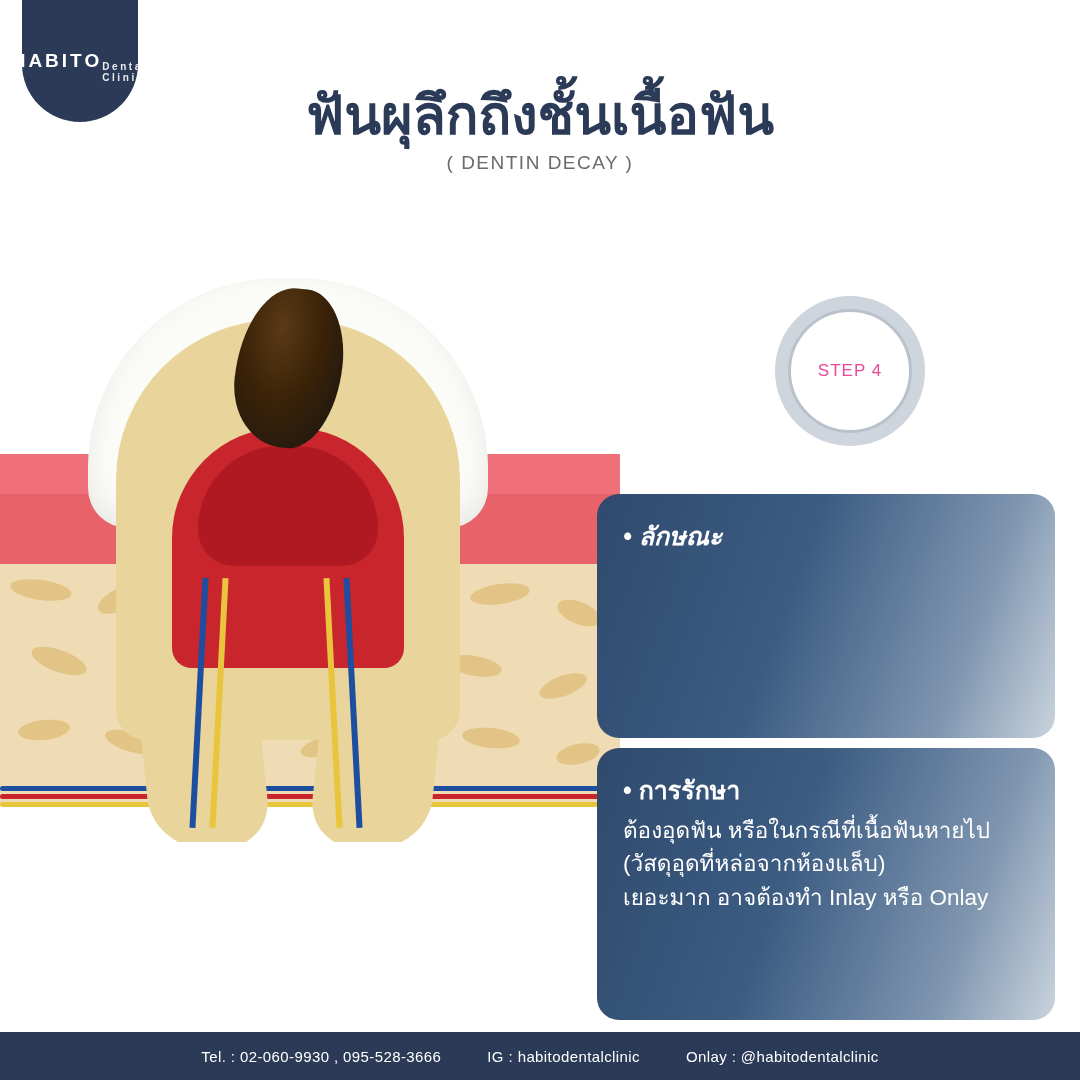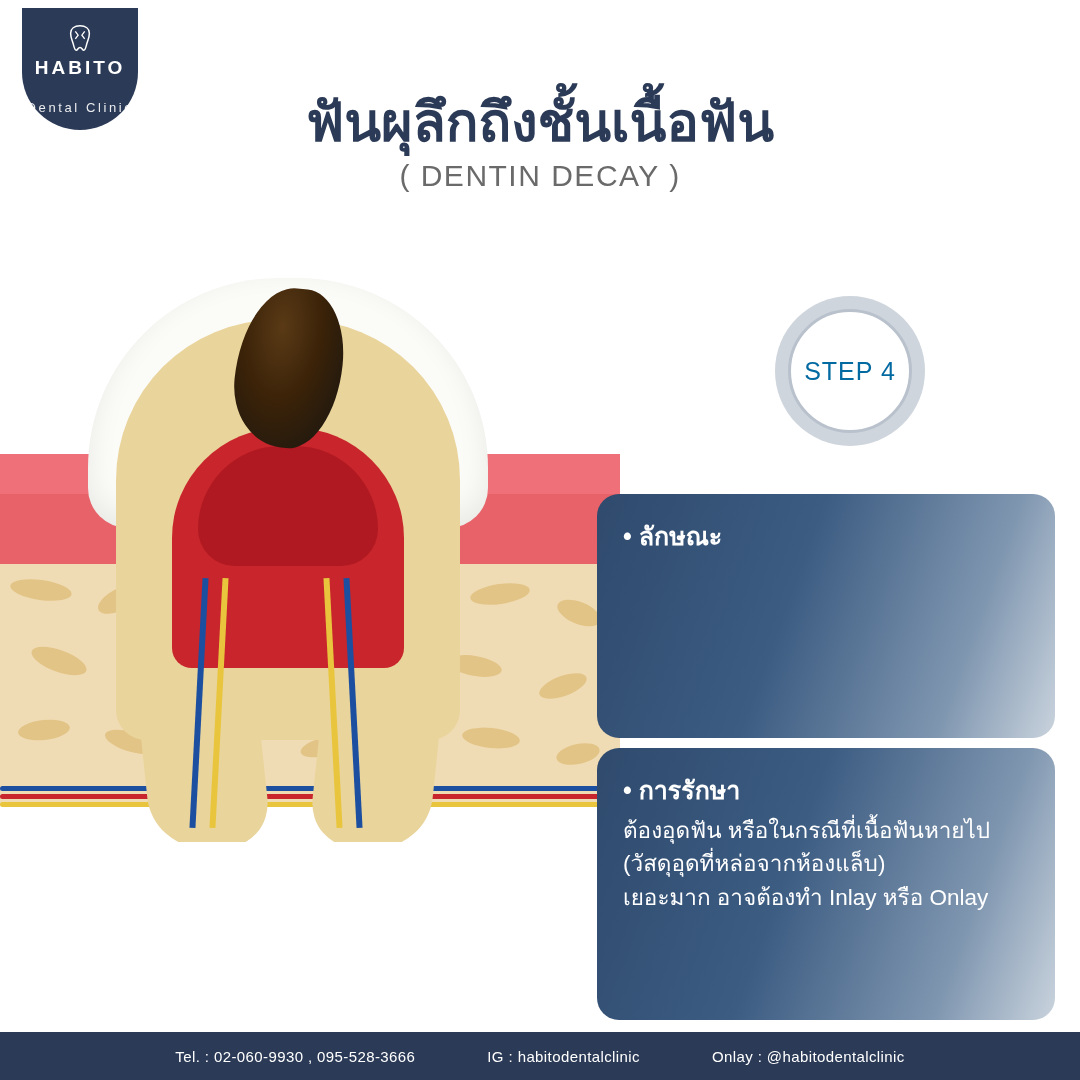--- a/index.html
+++ b/index.html
@@ -3,37 +3,37 @@
 <meta charset="utf-8">
 <style>
   html,body{margin:0;padding:0;}
   body{
     width:1080px;height:1080px;overflow:hidden;
     font-family:"Liberation Sans", sans-serif;
     background:#ffffff;position:relative;
   }
   
   .logo-badge{
-    position:absolute;left:22px;top:8px;width:116px;height:122px;
+    position:absolute;left:22px;top:0;width:116px;height:122px;
     background:#2b3a56;border-radius:0 0 58px 58px;
-    display:flex;flex-direction:column;align-items:center;justify-content:center;
+    display:flex;flex-direction:row;align-items:center;justify-content:center;
     color:#fff;
   }
   .logo-mark{width:30px;height:30px;margin-bottom:4px;}
   .logo-name{font-size:19px;letter-spacing:3px;font-weight:700;}
-  .logo-sub{font-size:13px;letter-spacing:2.6px;margin-top:21px;opacity:.9;}
+  .logo-sub{font-size:10px;letter-spacing:2.6px;margin-top:21px;opacity:.9;font-weight:bold;}
 
   
-  .title-wrap{position:absolute;top:84px;left:0;width:1080px;text-align:center;margin-top:7px;}
+  .title-wrap{position:absolute;top:84px;left:0;width:1080px;text-align:center;}
   .title-th{
     font-size:54px;font-weight:700;color:#2b3a56;line-height:1.15;
     letter-spacing:0px;
   }
   .title-en{
-    margin-top:6px;font-size:30px;color:#6a6a6a;letter-spacing:1.5px;
+    margin-top:6px;font-size:19px;color:#6a6a6a;letter-spacing:1.5px;
   }
 
   
   .illus{position:absolute;left:0;top:258px;width:620px;height:584px;overflow:hidden;}
   .bone{position:absolute;left:0;top:206px;width:620px;height:340px;background:#f0dcb4;}
   .gum{position:absolute;left:0;top:196px;width:620px;height:110px;background:#e8626a;border-radius:0;}
   .gum-top{position:absolute;left:0;top:196px;width:620px;height:40px;background:#ef7078;}
   .cavity-dot{position:absolute;border-radius:50%;background:#e3c487;}
 
   
@@ -68,39 +68,39 @@
   .vessel-line{position:absolute;height:5px;border-radius:3px;}
 
   
   .step-badge{
     position:absolute;left:775px;top:296px;width:150px;height:150px;border-radius:50%;
     background:#cfd5dd;display:flex;align-items:center;justify-content:center;
   }
   .step-inner{
     width:118px;height:118px;border-radius:50%;background:#ffffff;
     border:3px solid #b9c1cc;display:flex;align-items:center;justify-content:center;
-    font-size:25px;color:#0369a1;letter-spacing:1px;
+    font-size:17px;color:#ec4899;letter-spacing:1px;
   }
 
   
   .card{
     position:absolute;left:597px;width:458px;border-radius:22px;color:#ffffff;
     background:linear-gradient(110deg,#2f4a6d 0%, #3c5c82 42%, #7f96b0 78%, #c9d3dd 100%);
     padding:22px 26px 24px 26px;box-sizing:border-box;
   }
-  .card1{top:494px;height:244px;}
+  .card1{top:494px;height:244px;font-style:italic;}
   .card2{top:748px;height:272px;}
   .card-head{font-size:25px;font-weight:700;margin-bottom:4px;}
   .card-body{font-size:22.5px;line-height:1.48;}
   .card-body div{white-space:nowrap;}
 
   
   .footer{
     position:absolute;left:0;bottom:0;width:1080px;height:48px;background:#2b3a56;
-    display:flex;align-items:center;justify-content:center;gap:72px;
+    display:flex;align-items:center;justify-content:center;gap:46px;
     color:#ffffff;font-size:15px;letter-spacing:.4px;
   }
 </style>
 </head>
 <body>
 
 <div class="logo-badge">
   <svg class="logo-mark" viewBox="0 0 32 32">
     <path d="M16 3 C10 3 6 6 6 11 c0 5 2 8 3 12 c0.8 3.5 1.5 6 3 6 c1.6 0 1.8-3 4-3 c2.2 0 2.4 3 4 3 c1.5 0 2.2-2.5 3-6 c1-4 3-7 3-12 C26 6 22 3 16 3 z" fill="none" stroke="#ffffff" stroke-width="1.6"></path>
     <path d="M11 9 l3 4 l-3 4 M21 9 l-3 4 l3 4" fill="none" stroke="#ffffff" stroke-width="1.4"></path>

